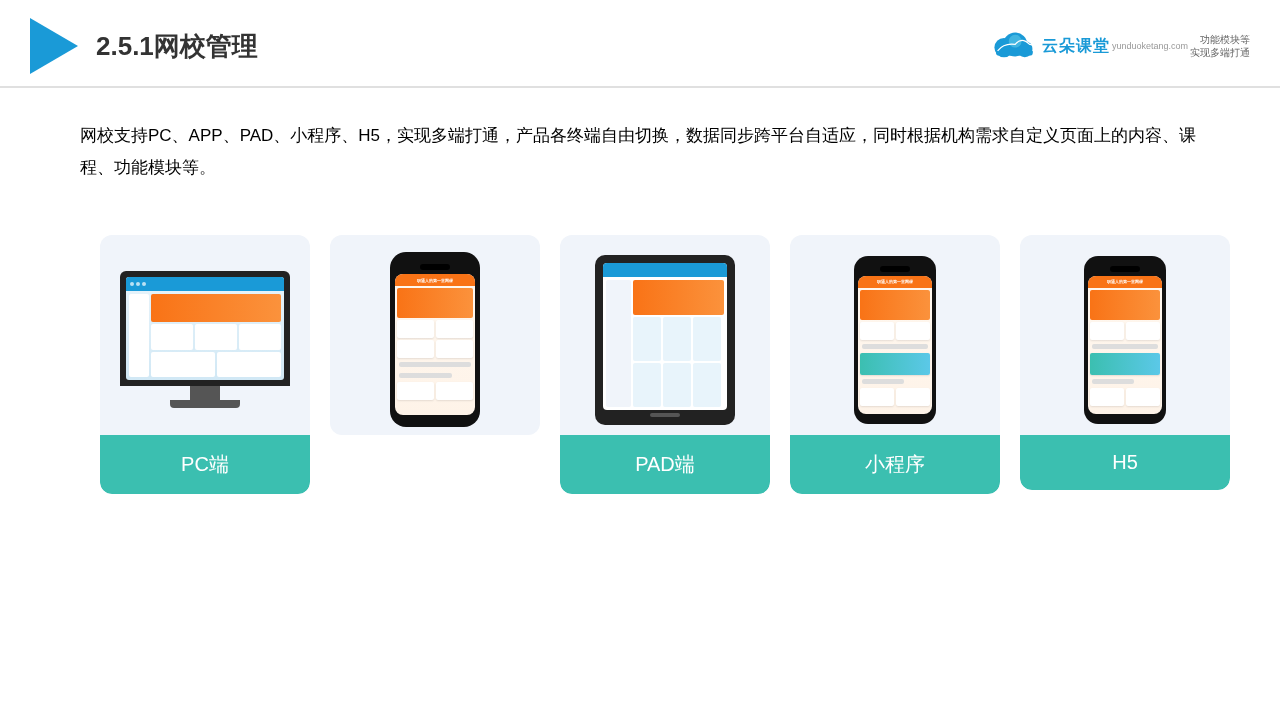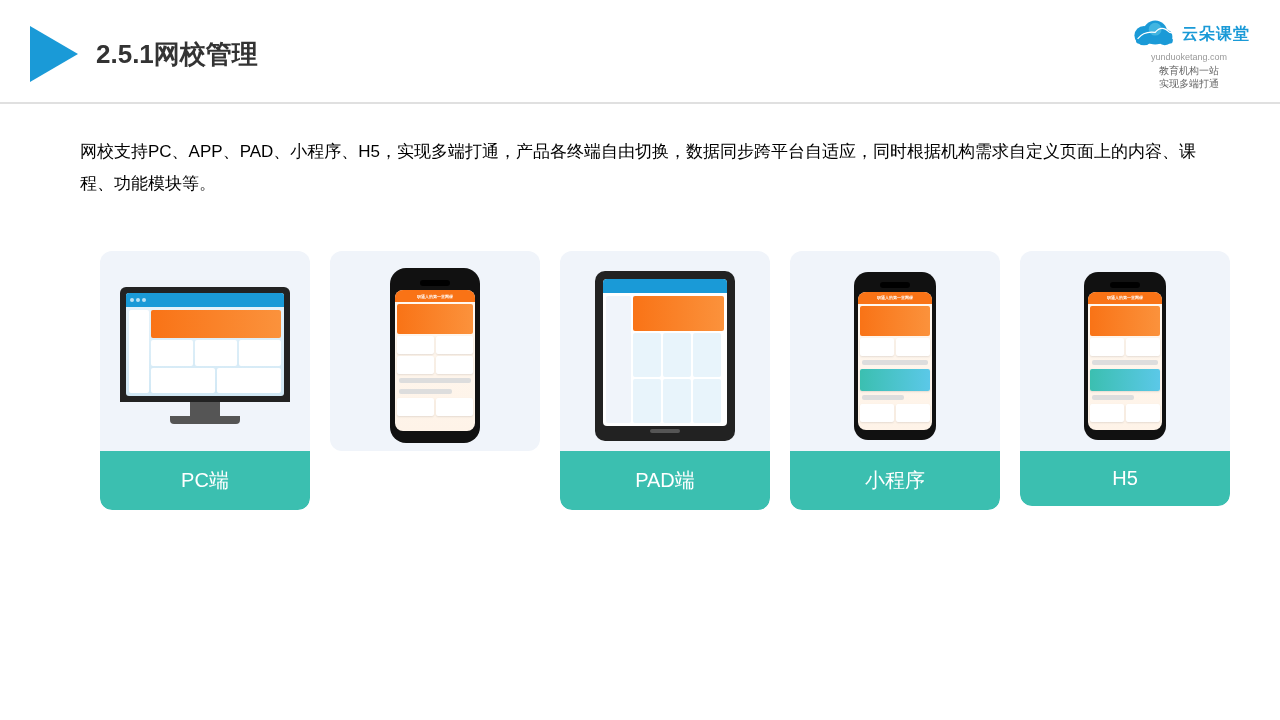--- a/index.html
+++ b/index.html
@@ -32,21 +32,21 @@
       border-bottom: 28px solid transparent;
       border-left: 48px solid #1a9ad7;
     }
     .page-title {
       font-size: 26px;
       font-weight: bold;
       color: #333;
     }
     .header-right {
       display: flex;
-      flex-direction: column;
+      flex-direction: row;
       align-items: center;
       gap: 2px;
     }
     .logo-cloud {
       display: flex;
       align-items: center;
       gap: 6px;
     }
     .cloud-icon {
       width: 48px;
@@ -278,21 +278,21 @@
         <rect x="10" y="24" width="46" height="8" fill="#1a9ad7" rx="4"></rect>
 
         <circle cx="34" cy="14" r="8" fill="#5bc8e8" opacity="0.6"></circle>
 
         <path d="M12 26 Q20 16 34 18 Q42 8 52 18 Q58 18 56 26" stroke="white" stroke-width="1.5" fill="none"></path>
       </svg>
       <span class="logo-text">云朵课堂</span>
     </div>
     <div class="logo-url">yunduoketang.com</div>
     <div class="logo-subtitle">
-      <span>教育机构一站</span><br>
+      <span>功能模块等</span><br>
       <span>实现多端打通</span>
     </div>
   </div>
 </div>
 
 <div class="description">
   <p>网校支持PC、APP、PAD、小程序、H5，实现多端打通，产品各终端自由切换，数据同步跨平台自适应，同时根据机构需求自定义页面上的内容、课程、功能模块等。</p>
 </div>
 
 <div class="cards-container">

